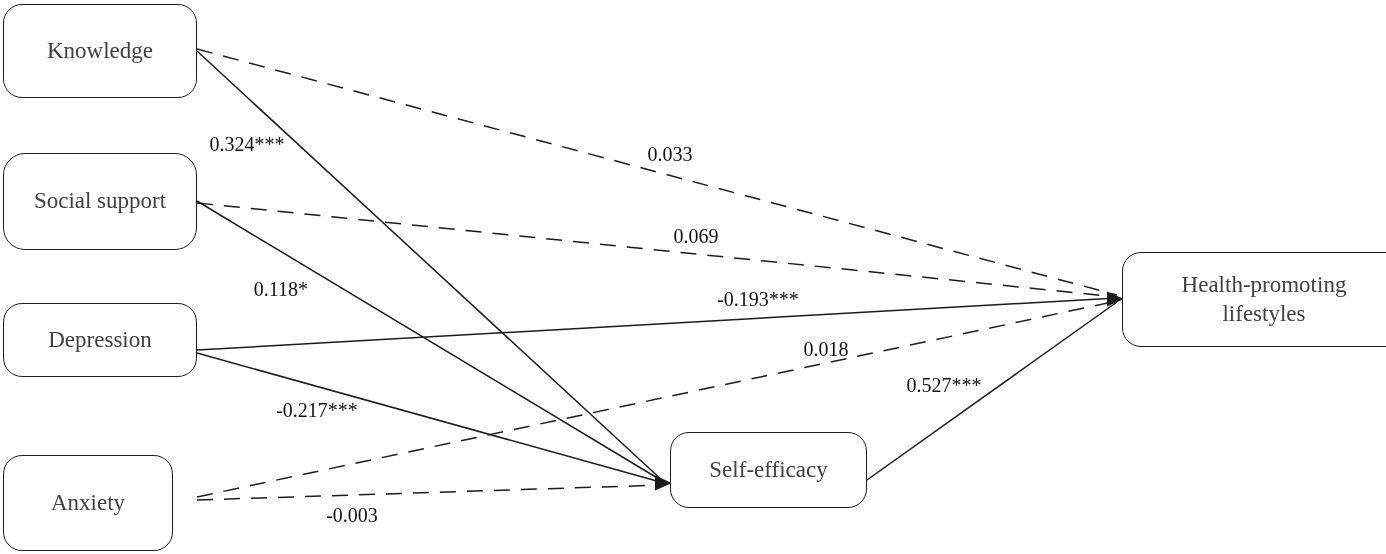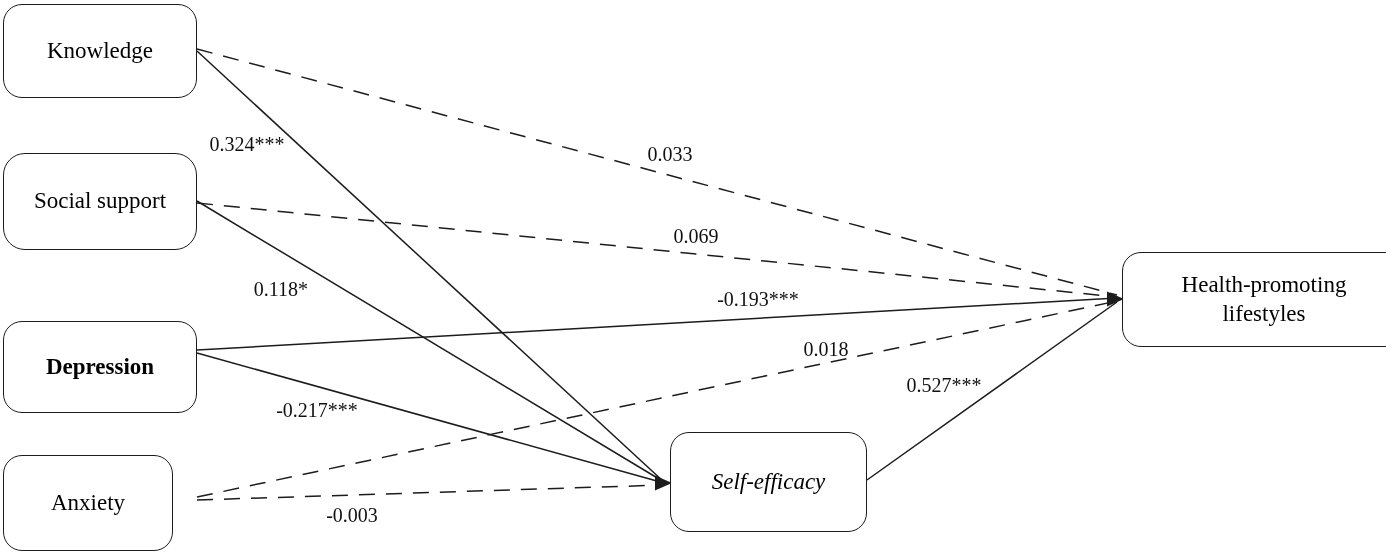--- a/index.html
+++ b/index.html
@@ -28,21 +28,21 @@
     border: 1.6px solid #1c1c1c;
     border-radius: 19px;
     background: #ffffff;
     display: flex;
     flex-direction: column;
     align-items: center;
     justify-content: center;
     text-align: center;
     font-size: 23px;
     line-height: 1.22;
-    color: #000000;
+    color: #404040;
   }
   .edge-label {
     font-size: 20px;
     fill: #111111;
     font-family: "Liberation Serif", "DejaVu Serif", serif;
   }
 </style>
 </head>
 <body>
 
@@ -69,27 +69,27 @@
       <polygon points="672,483 655,475.5 655,490.5" fill="#1c1c1c"></polygon>
       <polygon points="1124,299 1107,291.5 1107,306.5" fill="#1c1c1c"></polygon>
     </svg>
   <div>
       <div class="node" style="left: 3px; top: 4px; width: 194px; height: 94px;">
         <span>Knowledge</span>
       </div>
       <div class="node" style="left: 3px; top: 153px; width: 194px; height: 97px; border-radius: 22px;">
         <span>Social support</span>
       </div>
-      <div class="node" style="left: 3px; top: 321px; width: 194px; height: 92px; font-weight: bold;">
+      <div class="node" style="left: 3px; top: 303px; width: 194px; height: 74px;">
         <span>Depression</span>
       </div>
       <div class="node" style="left: 3px; top: 455px; width: 170px; height: 96px;">
         <span>Anxiety</span>
       </div>
-      <div class="node" style="left: 670px; top: 432px; width: 197px; height: 100px; font-style: italic;">
+      <div class="node" style="left: 670px; top: 432px; width: 197px; height: 76px;">
         <span>Self-efficacy</span>
       </div>
       <div class="node" style="left: 1122px; top: 252px; width: 284px; height: 95px;">
         <span>Health-promoting</span>
         <span>lifestyles</span>
       </div>
     </div>
 </div>
 
 </body></html>

